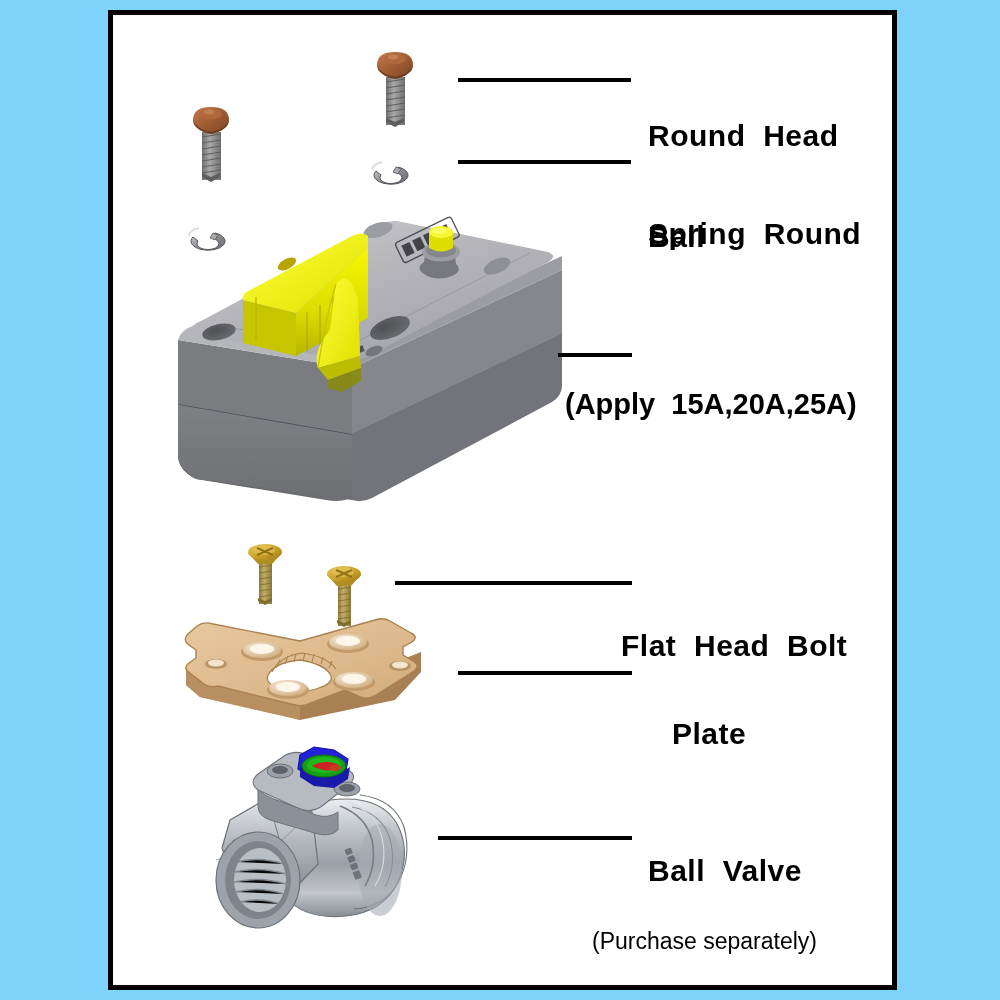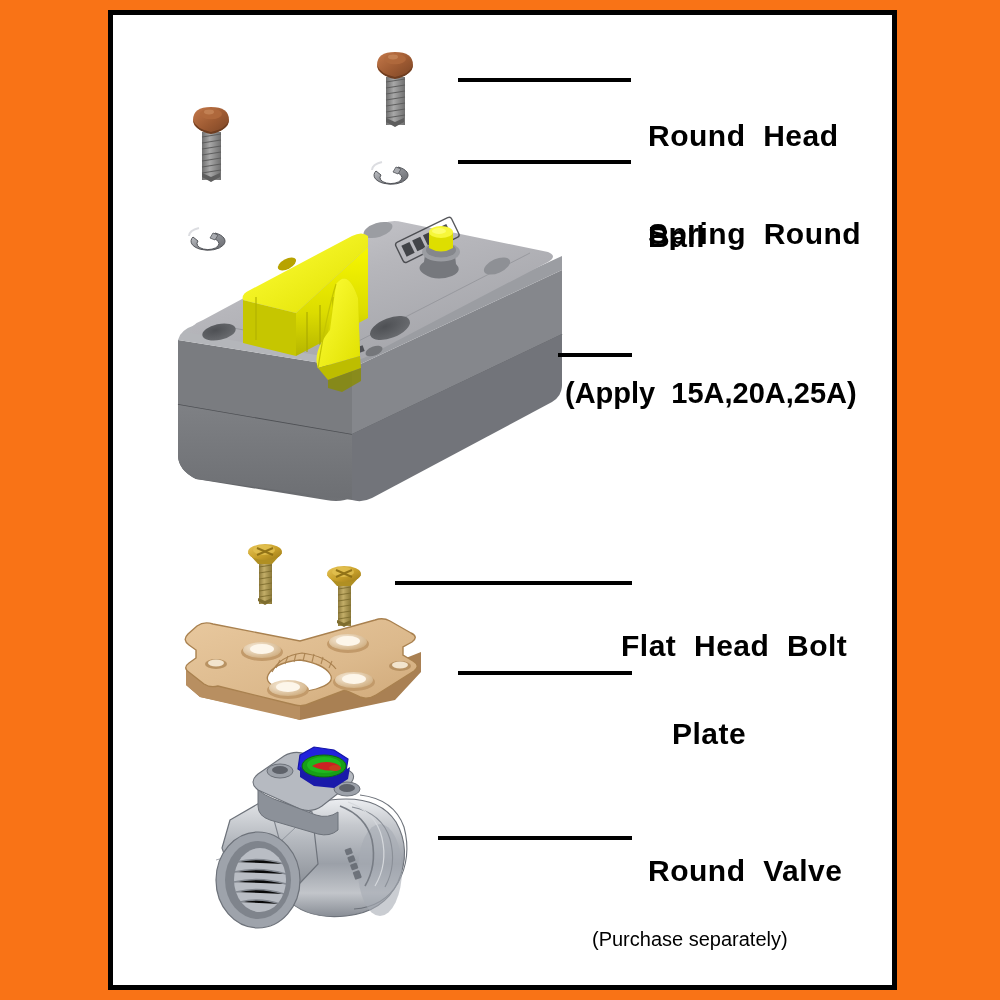--- a/index.html
+++ b/index.html
@@ -1,25 +1,25 @@
 <!DOCTYPE html>
 <html><head>
 <meta charset="utf-8">
 <style>
   html,body{margin:0;padding:0;background:#ffffff;}
   body{width:1000px;height:1000px;overflow:hidden;
        font-family:"Liberation Sans","DejaVu Sans",sans-serif;}
-  #stage{position:relative;width:1000px;height:1000px;background:#f97316;}
+  #stage{position:relative;width:1000px;height:1000px;background:#7dd3fc;}
   #frame{position:absolute;left:108px;top:10px;width:789px;height:980px;
          border:5px solid #000;box-sizing:border-box;background:#fff;}
   .svg-layer{position:absolute;left:0;top:0;width:1000px;height:1000px;}
   .lbl{position:absolute;color:#000;white-space:pre;}
   .lbl-main{font-weight:bold;font-size:30px;letter-spacing:0.5px;line-height:1.12;}
   .lbl-sub{font-weight:bold;font-size:29px;letter-spacing:0px;}
-  .lbl-small{font-weight:normal;font-size:20px;letter-spacing:0px;}
+  .lbl-small{font-weight:normal;font-size:23px;letter-spacing:0px;}
 </style>
 </head>
 <body>
 
 <div id="stage">
 
   <div id="frame"></div>
 
   <svg class="svg-layer" viewBox="0 0 1000 1000">
     <defs>
@@ -381,29 +381,29 @@
   <div class="lbl lbl-main" style="left:648px; top:52px;">
     <div>Round  Head</div>
     <div>Ball</div>
   </div>
 
   <div class="lbl lbl-main" style="left:648px; top:150px;">
     <div>Spring  Round</div>
   </div>
 
   <div class="lbl" style="left:648px; top:340px;">
-    <div class="lbl-sub" style="margin-left:-83px; margin-top:1px;text-align:center;">(Apply  15A,20A,25A)</div>
+    <div class="lbl-sub" style="margin-left:-83px; margin-top:12px;text-align:center;">(Apply  15A,20A,25A)</div>
   </div>
 
   <div class="lbl lbl-main" style="left:621px; top:562px;">
     <div>Flat  Head  Bolt</div>
   </div>
 
   <div class="lbl lbl-main" style="left:648px; top:650px;margin-left:24px;">
     <div>Plate</div>
   </div>
 
   <div class="lbl" style="left:648px; top:818px;">
-    <div class="lbl-main">Round  Valve</div>
+    <div class="lbl-main">Ball  Valve</div>
     <div class="lbl-small" style="margin-left:-56px; margin-top:4px;">(Purchase separately)</div>
   </div>
 
 </div>
 
 </body></html>

